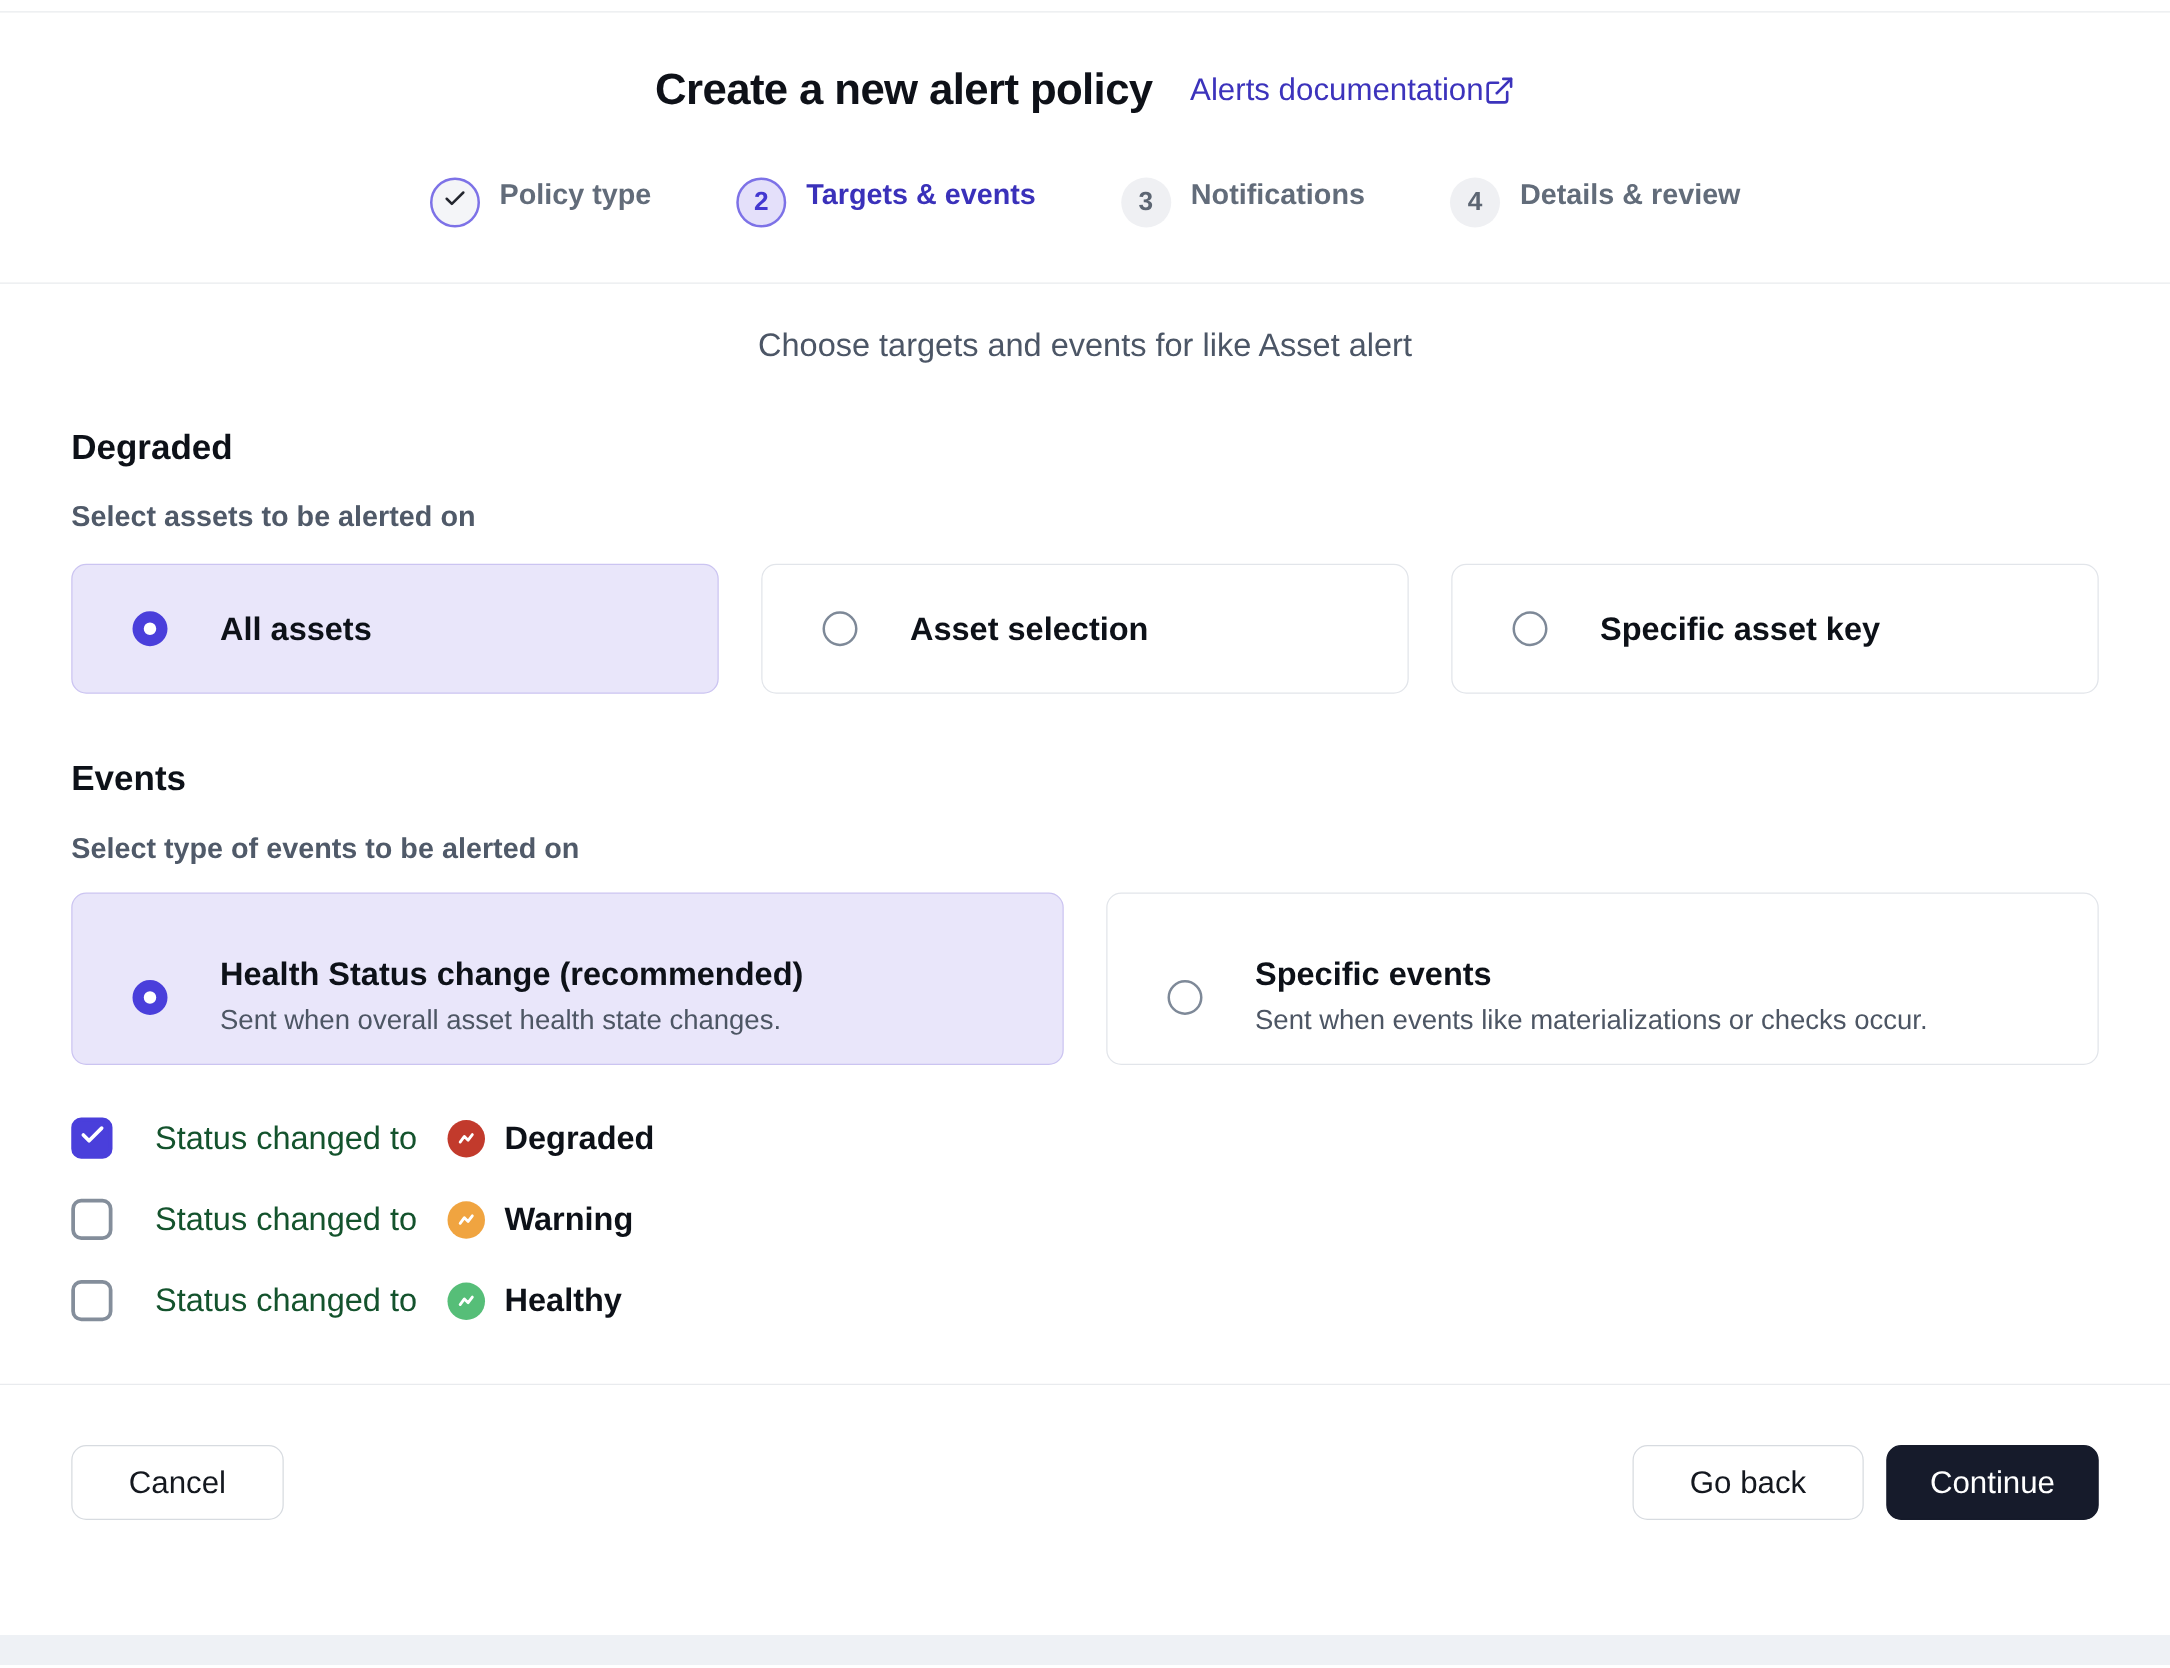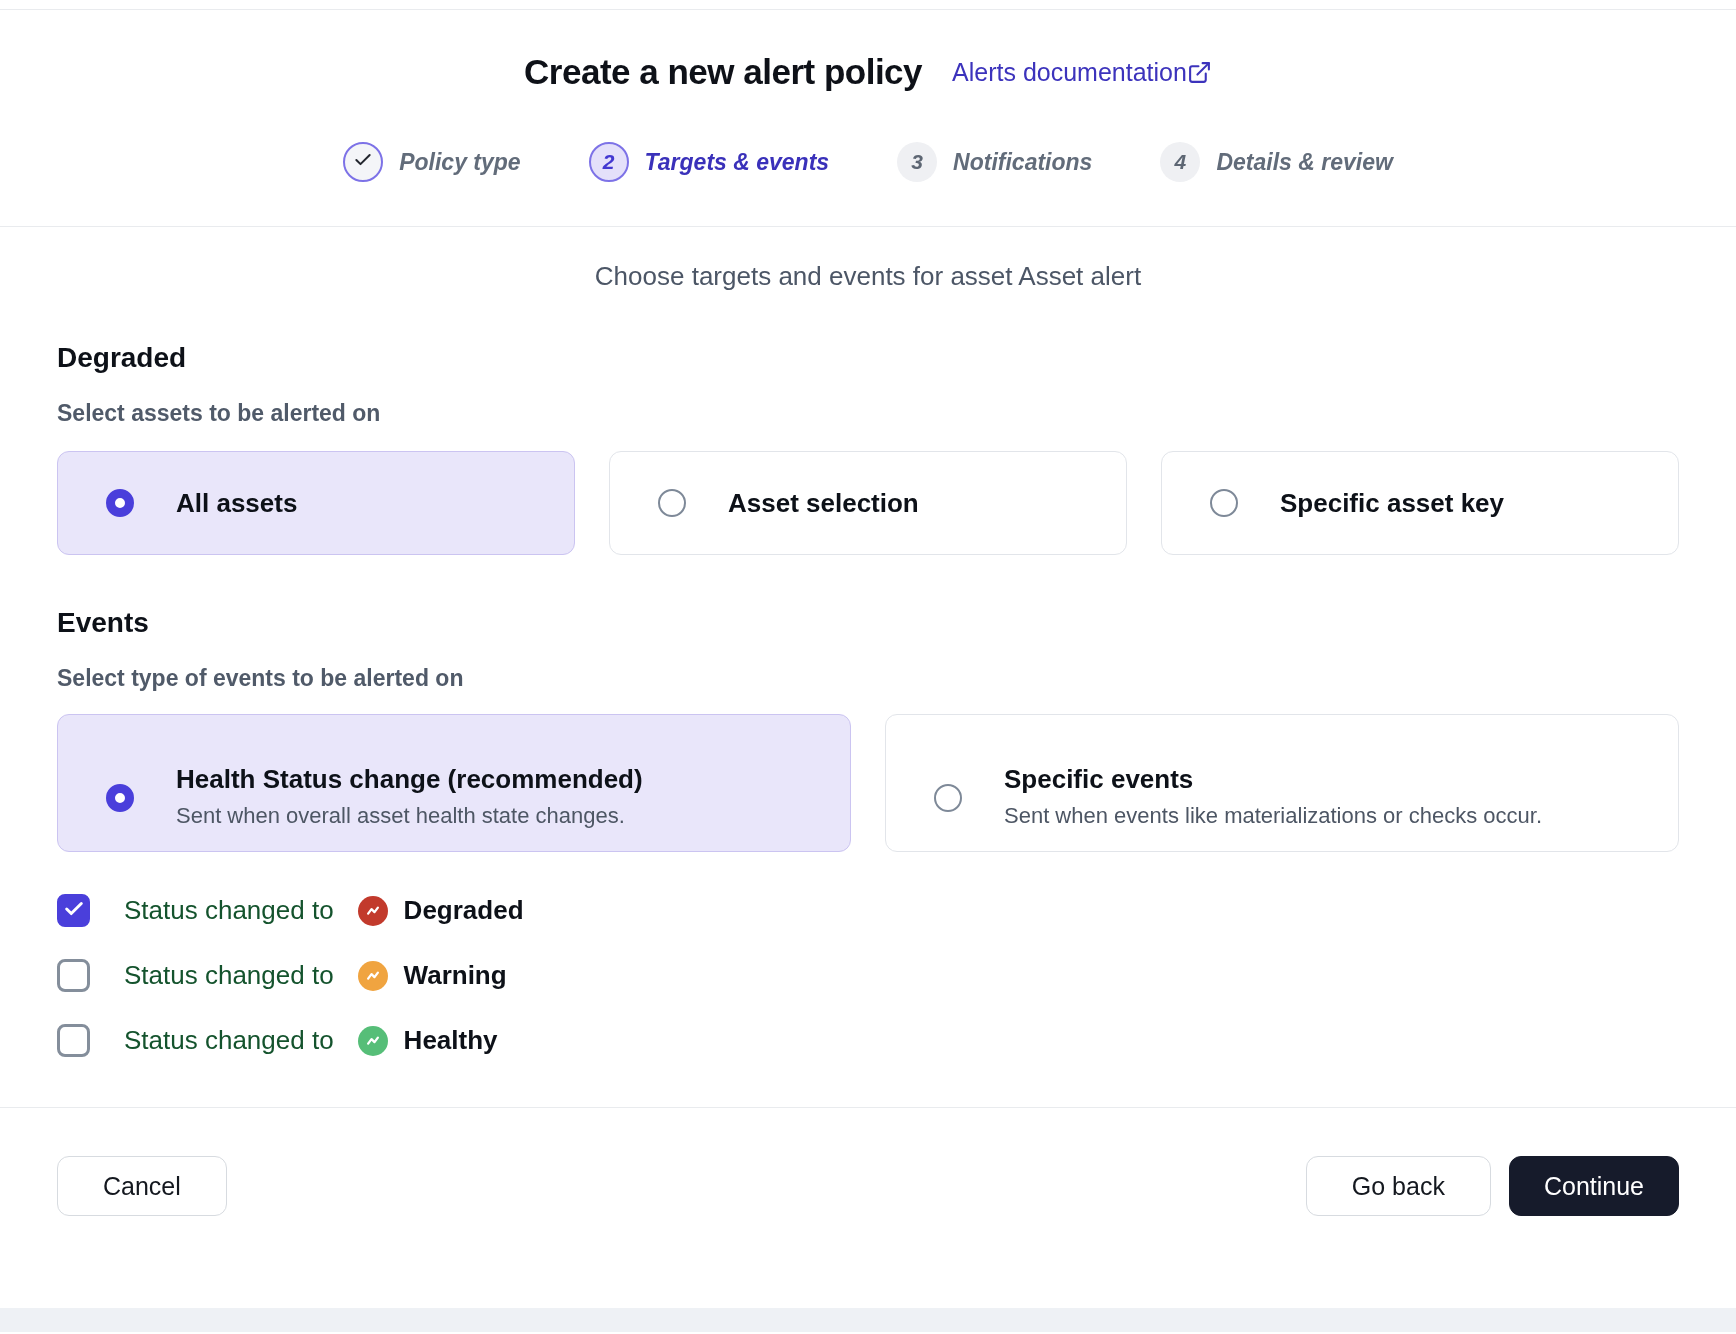--- a/index.html
+++ b/index.html
@@ -13,21 +13,21 @@
   .top-rule { margin-top: 9px; }
 
   
   .header { display: flex; justify-content: center; align-items: center; gap: 30px; margin-top: 42px; }
   .page-title { font-size: 35px; font-weight: 700; color: #0e1118; margin: 0; letter-spacing: -0.5px; }
   .doc-link { display: inline-flex; align-items: center; gap: 0; color: #3c33bc; font-size: 25px; font-weight: 500; text-decoration: none; cursor: pointer; }
   .doc-link svg { display: block; }
 
   
   .stepper { display: flex; justify-content: center; align-items: center; gap: 68px; margin-top: 50px; }
-  .step { display: flex; align-items: center; gap: 16px; cursor: pointer; font-style: italic; }
+  .step { display: flex; align-items: flex-start; gap: 16px; cursor: pointer; }
   .step-circle {
     width: 40px; height: 40px; border-radius: 50%; display: flex; align-items: center; justify-content: center;
     font-size: 21px; font-weight: 700; flex: 0 0 auto;
   }
   .step.complete .step-circle { background: #f4f5f8; border: 2px solid #7d72e7; }
   .step.active .step-circle { background: #e4e0fa; border: 2px solid #7d72e7; color: #4338d1; }
   .step.upcoming .step-circle { background: #eff0f3; border: none; color: #5d6673; }
   .step-label { font-size: 23px; font-weight: 700; color: #626c7a; }
   .step.active .step-label { color: #3a31ba; }
 
@@ -127,21 +127,21 @@
       <span class="step-label">Notifications</span>
     </div>
     <div class="step upcoming">
       <span class="step-circle">4</span>
       <span class="step-label">Details &amp; review</span>
     </div>
   </nav>
 
   <hr class="rule divider1">
 
-  <p class="subtitle">Choose targets and events for asset Asset alert</p>
+  <p class="subtitle">Choose targets and events for like Asset alert</p>
 
   <section class="content">
 
     <h2 class="section-heading targets-heading">Degraded</h2>
     <h3 class="section-subheading">Select assets to be alerted on</h3>
 
     <div class="card-row targets-row">
       <div class="option-card selected">
         <span class="radio checked"></span>
         <span class="option-label">All assets</span>

